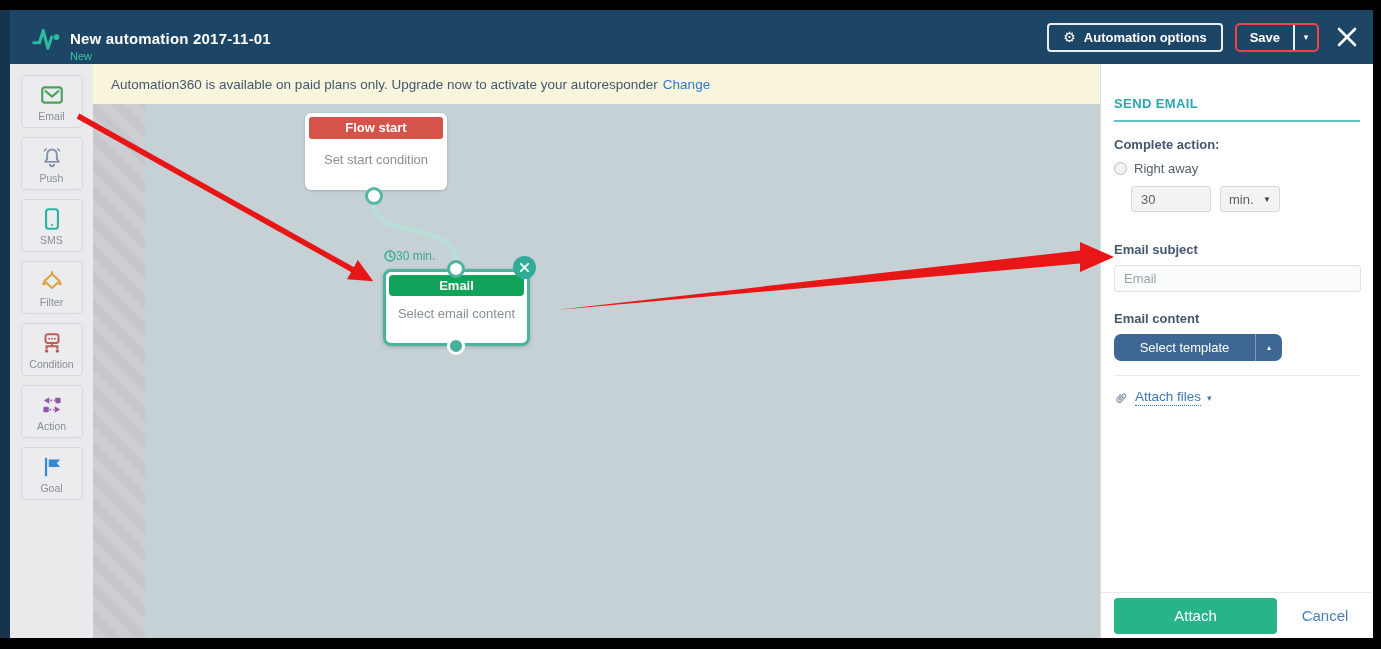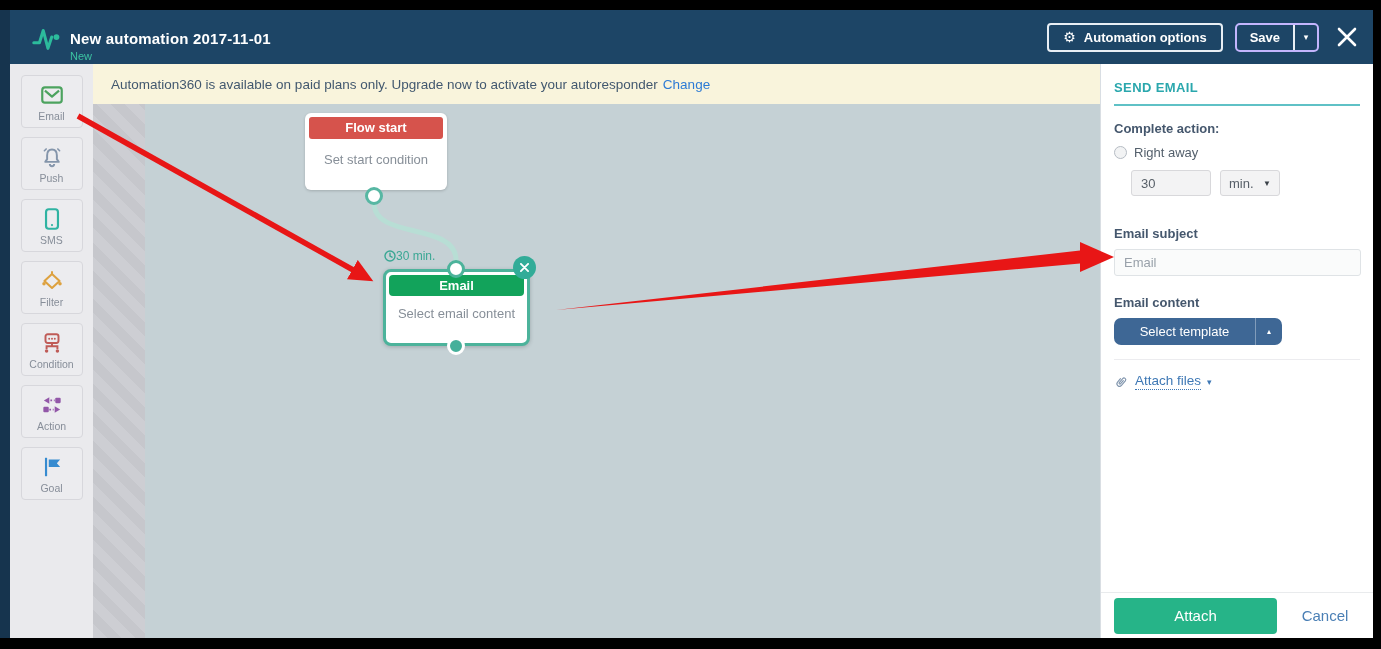--- a/index.html
+++ b/index.html
@@ -11,21 +11,21 @@
   .hdr { position:absolute; left:10px; top:10px; width:1363px; height:54px; background:#1d4566; }
   .logo { position:absolute; left:20px; top:11px; width:34px; height:34px; }
   .hdr-titles { position:absolute; left:60px; top:20px; }
   .hdr-title { color:#ffffff; font-size:15px; font-weight:bold; letter-spacing:.2px; }
   .hdr-sub { color:#3cc2a2; font-size:11px; margin-top:3px; }
   .hdr-actions { position:absolute; right:14px; top:0; height:54px; display:flex; align-items:center; gap:12px; }
   .auto-opts-btn { display:flex; align-items:center; gap:8px; height:29px; padding:0 14px;
      border:2px solid #e8eef4; border-radius:4px; background:transparent; color:#fff;
      font-size:13px; font-weight:bold; cursor:pointer; font-family:inherit; }
   .gear-glyph { font-family:"DejaVu Sans",sans-serif; font-size:14px; font-weight:normal; }
-  .save-group { display:flex; align-items:stretch; height:29px; border:2px solid #c4b5fd; border-radius:5px; }
+  .save-group { display:flex; align-items:stretch; height:29px; border:2px solid #ef4444; border-radius:5px; }
   .save-main { padding:0 13px; color:#fff; font-size:13px; font-weight:bold; display:flex; align-items:center; cursor:pointer; }
   .save-caret { width:24px; border-left:2px solid #e8eef4; color:#fff; font-size:9px; display:flex; align-items:center; justify-content:center; cursor:pointer; }
   .close-btn { width:24px; height:24px; margin-left:4px; background:transparent; border:none; cursor:pointer; display:flex; align-items:center; justify-content:center; }
 
   
   .sidebar { position:absolute; left:10px; top:64px; width:83px; height:574px; background:#eaeaed;
      display:flex; flex-direction:column; align-items:center; padding-top:11px; gap:9px; }
   .side-item { width:62px; height:53px; background:#ececef; border:1px solid #d7d7dc; border-radius:4px;
      display:flex; flex-direction:column; align-items:center; justify-content:center; gap:2px; cursor:pointer; }
   .side-label { font-size:10.5px; color:#878e99; }
@@ -56,21 +56,21 @@
   .port-in-em { left:447px; top:260px; background:#fff; border:3px solid #4cb39b; }
   .port-out-em { left:447px; top:337px; background:#45b09a; border:3px solid #fff; }
   .delete-btn { position:absolute; left:513px; top:256px; width:23px; height:23px; border-radius:50%;
      background:#32ac98; border:none; cursor:pointer; display:flex; align-items:center; justify-content:center; }
 
   .wire-layer, .arrow-layer { position:absolute; left:0; top:0; width:1381px; height:649px; pointer-events:none; }
   .arrow-layer { z-index:40; }
 
   
   .panel { position:absolute; left:1100px; top:64px; width:273px; height:574px; background:#fff;
-     border-left:1px solid #d9dee3; padding:0 13px; z-index:30; }
+     border-left:1px solid #d9dee3; padding:16px 13px; z-index:30; }
   .panel-title { margin-top:16px; font-size:13px; font-weight:bold; color:#2aa7ad; letter-spacing:.4px; }
   .panel-rule { height:2px; background:#5fc1c6; margin-top:9px; }
   .section-label { margin-top:15px; font-size:13px; font-weight:bold; color:#45576d; }
   .radio-row { margin-top:9px; display:flex; align-items:center; gap:7px; font-size:13px; color:#54606c; cursor:pointer; }
   .radio-dot { width:13px; height:13px; border-radius:50%; border:1px solid #b6bcc4; background:#f2f3f4; position:relative; }
   .radio-dot[data-selected="true"] { border-color:#7a828c; }
   .radio-dot[data-selected="true"]::after { content:""; position:absolute; left:3px; top:3px; width:5px; height:5px;
      border-radius:50%; background:#545d66; }
   .delay-row { margin-top:10px; margin-left:17px; display:flex; gap:9px; }
   .delay-input { width:80px; height:26px; background:#f3f3f4; border:1px solid #d8d8db; border-radius:3px;

